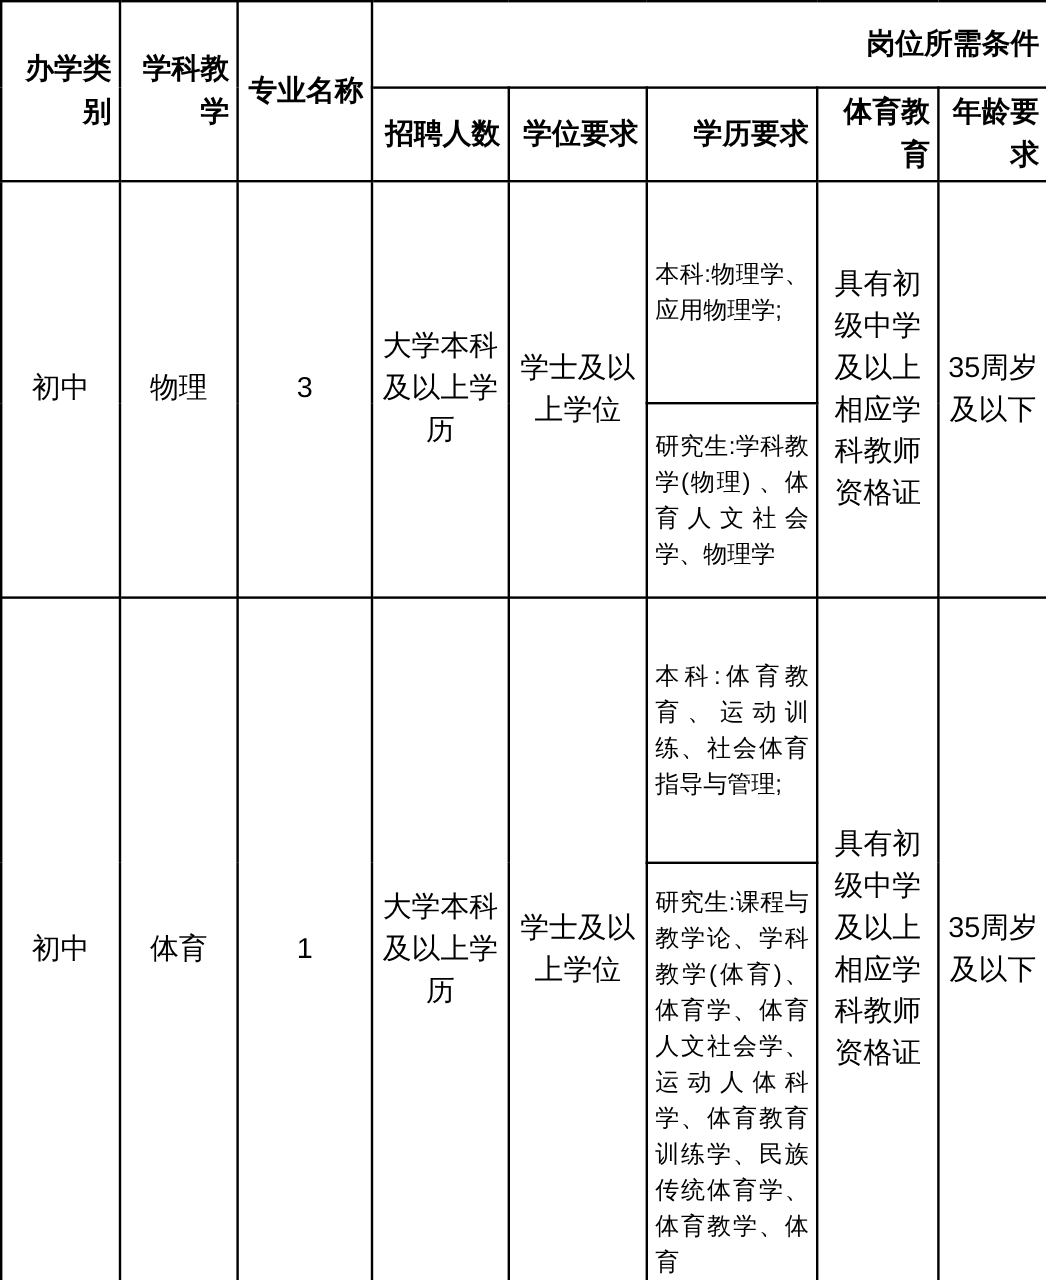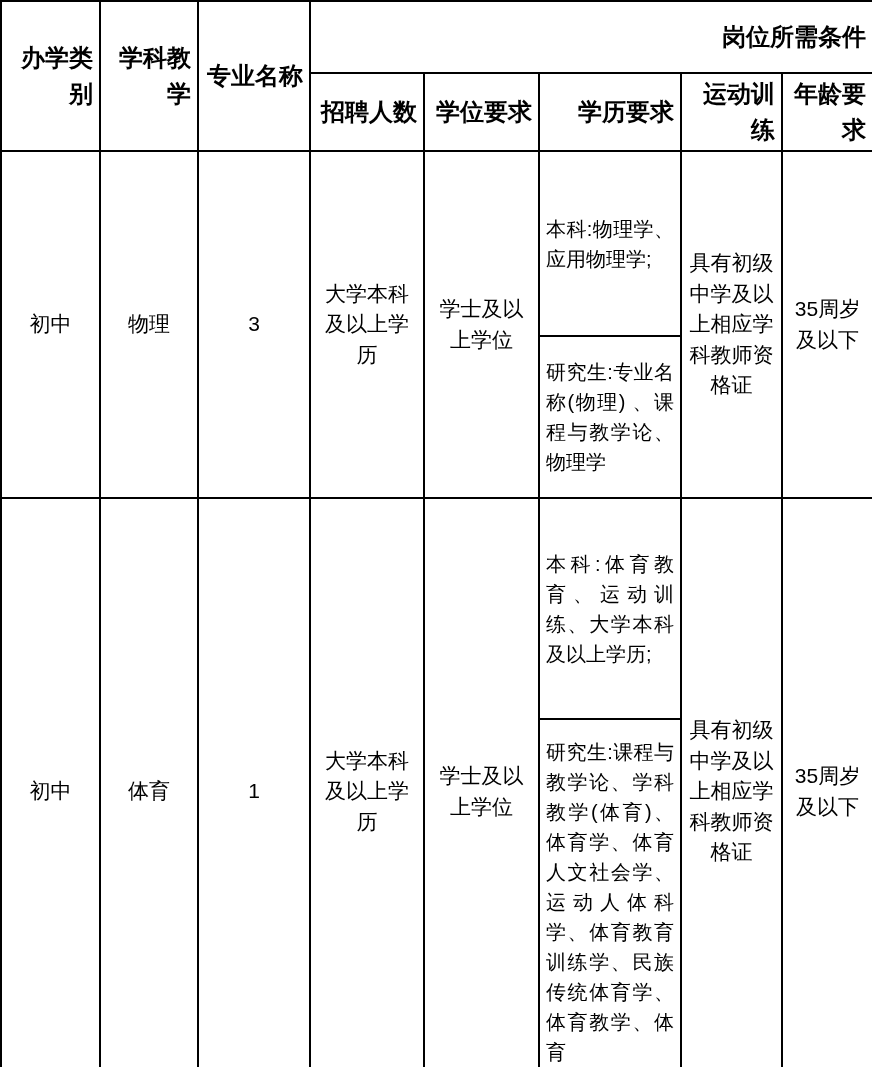--- a/index.html
+++ b/index.html
@@ -25,21 +25,21 @@
     word-break: break-all;
   }
   table.recruit th {
     font-size: 24px;
     font-weight: bold;
     text-align: right;
     padding: 2px 6px;
     line-height: 1.5;
   }
   table.recruit td {
-    font-size: 21px;
+    font-size: 24px;
     font-weight: normal;
     text-align: center;
     padding: 2px 6px;
     line-height: 1.45;
   }
   table.recruit td.major {
     text-align: justify;
     font-size: 20px;
     line-height: 1.5;
     padding: 4px 6px;
@@ -66,46 +66,46 @@
     <th rowspan="2">办学类别</th>
     <th rowspan="2">学科教学</th>
     <th rowspan="2">专业名称</th>
     <th colspan="5">岗位所需条件</th>
   </tr>
 
   <tr style="height:59px">
     <th>招聘人数</th>
     <th>学位要求</th>
     <th>学历要求</th>
-    <th>运动训练</th>
+    <th>体育教育</th>
     <th>年龄要求</th>
   </tr>
 
   <tr style="height:185px">
     <td rowspan="2">初中</td>
     <td rowspan="2">物理</td>
     <td rowspan="2">3</td>
     <td rowspan="2">大学本科及以上学历</td>
     <td rowspan="2">学士及以上学位</td>
     <td class="major">本科:物理学、应用物理学;</td>
     <td rowspan="2">具有初级中学及以上相应学科教师资格证</td>
     <td rowspan="2">35周岁及以下</td>
   </tr>
 
   <tr style="height:162px">
-    <td class="major">研究生:专业名称(物理) 、课程与教学论、物理学</td>
+    <td class="major">研究生:学科教学(物理) 、体育人文社会学、物理学</td>
   </tr>
 
   <tr style="height:221px">
     <td rowspan="2">初中</td>
     <td rowspan="2">体育</td>
     <td rowspan="2">1</td>
     <td rowspan="2">大学本科及以上学历</td>
     <td rowspan="2">学士及以上学位</td>
-    <td class="major">本科:体育教育、运动训练、大学本科及以上学历;</td>
+    <td class="major">本科:体育教育、运动训练、社会体育指导与管理;</td>
     <td rowspan="2">具有初级中学及以上相应学科教师资格证</td>
     <td rowspan="2">35周岁及以下</td>
   </tr>
 
   <tr style="height:366px">
     <td class="major">研究生:课程与教学论、学科教学(体育)、体育学、体育人文社会学、运动人体科学、体育教育训练学、民族传统体育学、体育教学、体育</td>
   </tr>
 </tbody>
   </table>
 

